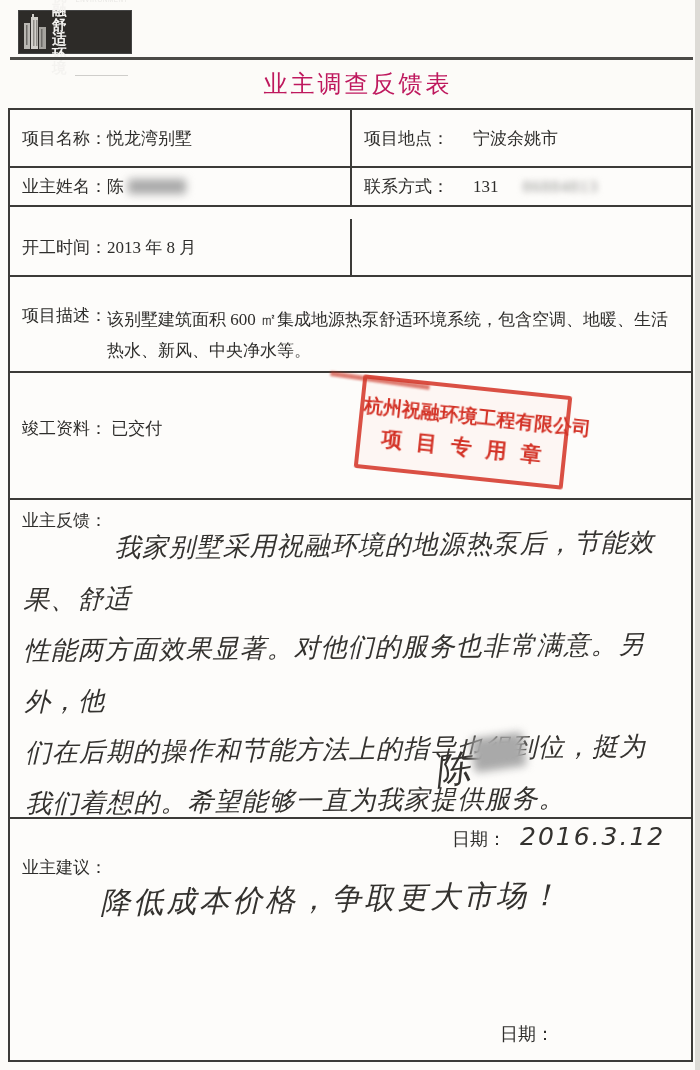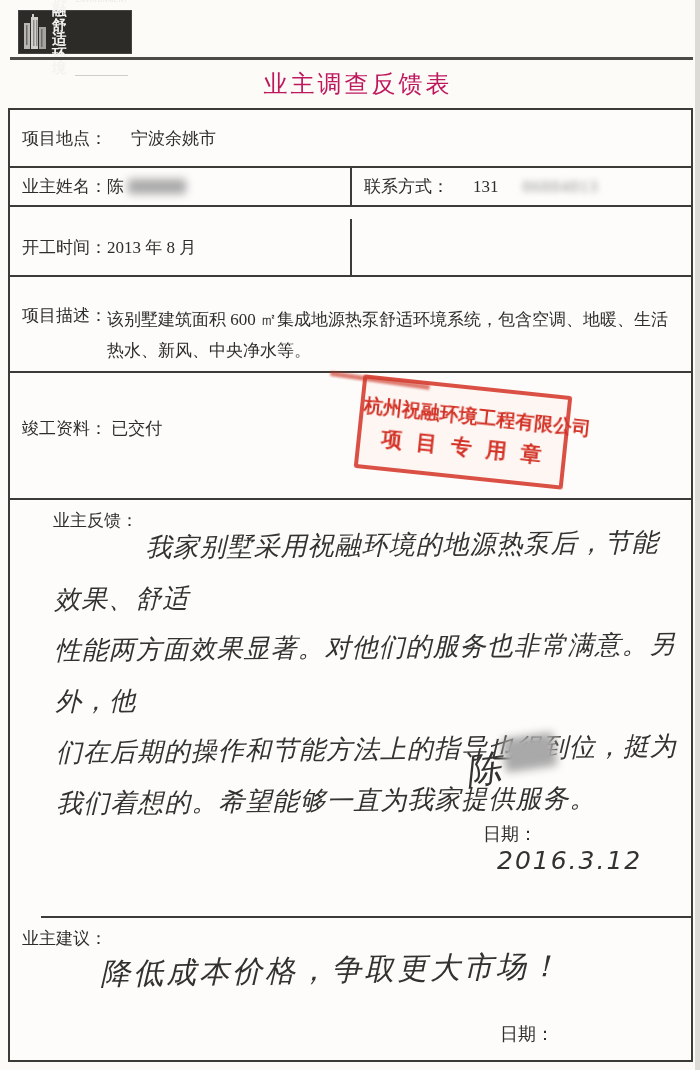--- a/index.html
+++ b/index.html
@@ -28,21 +28,21 @@
     font-size:24px;letter-spacing:3px;color:#be185d;font-family:Liberation Serif, serif;
   }
 
   
   #form-table{
     position:absolute;left:8px;top:108px;width:685px;height:954px;
     border:2px solid #3c3b38;box-sizing:border-box;
     display:flex;flex-direction:column;background:rgba(255,255,255,.35);
   }
   .t-row{display:flex;border-bottom:2px solid #3c3b38;box-sizing:border-box;position:relative;}
-  .t-row:last-child{border-bottom:none;flex:1;}
+  .t-row:last-child{border-bottom:none;flex:1;margin-top:28px;}
   .cell{display:flex;align-items:center;padding-left:12px;box-sizing:border-box;font-size:17px;}
   .cell.left{width:342px;border-right:2px solid #3c3b38;}
   .cell.right{flex:1;gap:24px;}
   .lbl,.val{white-space:pre;}
   .redact-blob{
     display:inline-block;height:15px;border-radius:3px;background:#a9a9a9;
     filter:blur(4px);vertical-align:-2px;margin-left:4px;
   }
   .redact-text{filter:blur(3px);color:#8e8d8b;letter-spacing:1px;}
 
@@ -62,21 +62,21 @@
     background:rgba(255,60,40,.03);filter:blur(.3px);
   }
   #stamp .s1{font-size:19px;font-weight:bold;letter-spacing:0;white-space:nowrap;}
   #stamp .s2{font-size:21px;font-weight:bold;letter-spacing:14px;text-indent:14px;white-space:nowrap;}
   #stamp-smear{
     position:absolute;left:330px;top:378px;width:100px;height:5px;
     background:rgba(205,55,40,.65);transform:rotate(8deg);filter:blur(1px);
   }
 
   
-  #row-feedback{height:418px;position:relative;margin-left:31px;}
+  #row-feedback{height:319px;position:relative;}
   .section-lbl{position:absolute;left:12px;top:9px;font-size:17px;}
   .hand{font-style:italic;color:#34322f;font-family:"DejaVu Sans",sans-serif;}
   #fb-hand{
     position:absolute;left:14px;top:20px;right:10px;
     font-size:26px;line-height:51px;transform:rotate(-.6deg);letter-spacing:1px;
   }
   #fb-hand .l1{text-indent:92px;}
   #fb-sign{position:absolute;left:424px;top:238px;font-size:36px;transform:rotate(-8deg);}
   #fb-sign .redact-blob{width:52px;height:34px;vertical-align:6px;}
   #fb-date{position:absolute;left:442px;top:322px;font-size:18px;}
@@ -109,20 +109,24 @@
       <span class="cn">祝融舒适环境</span>
       <span class="en">ZENITH ENVIRONMENT</span>
     </span>
   </div>
   <div id="header-rule"></div>
   <div id="doc-title">业主调查反馈表</div>
 
   <div id="form-table">
 
     <div class="t-row" style="height:58px;">
+      <div class="cell left">
+        <span class="lbl">项目名称：</span>
+        <span class="val">悦龙湾别墅</span>
+      </div>
       <div class="cell right">
         <span class="lbl">项目地点：</span>
         <span class="val">宁波余姚市</span>
       </div>
     </div>
 
     <div class="t-row" style="height:39px;">
       <div class="cell left">
         <span class="lbl">业主姓名：</span>
         <span class="val">陈</span>

